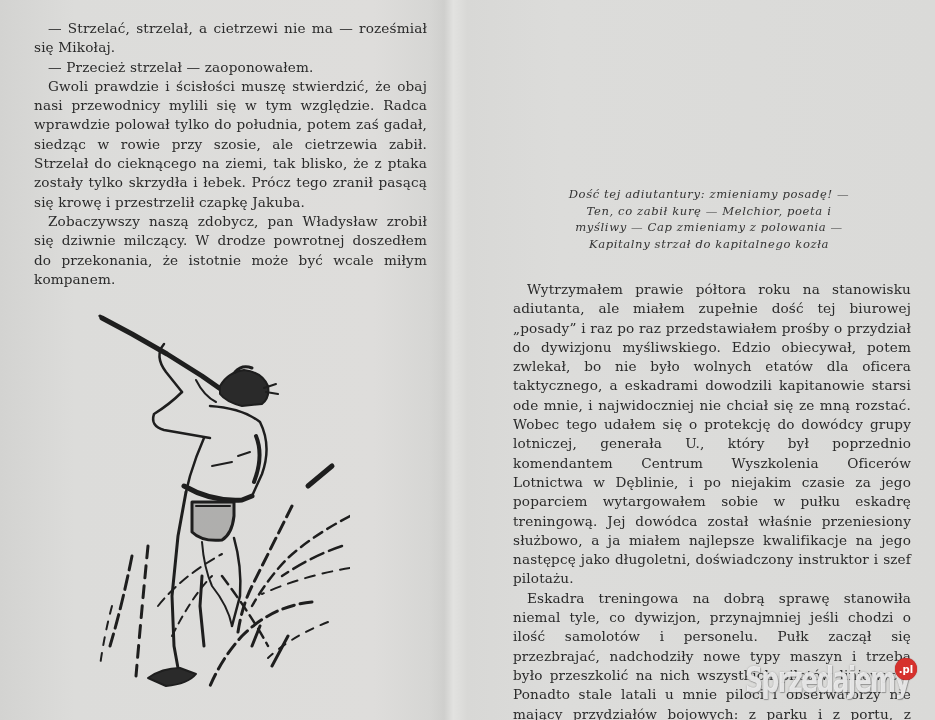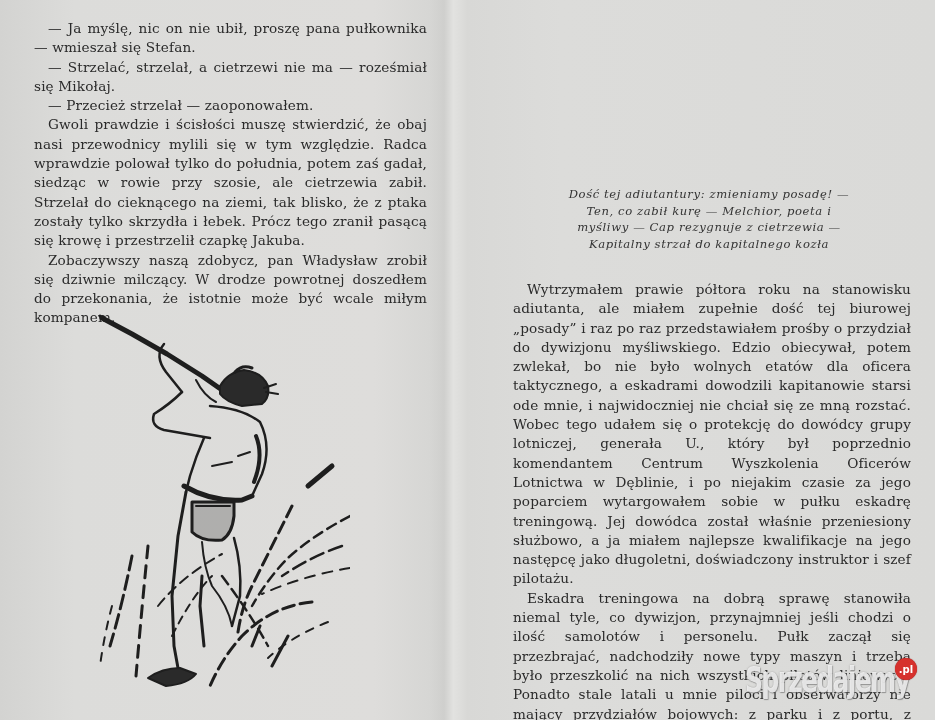--- a/index.html
+++ b/index.html
@@ -66,21 +66,20 @@
     box-shadow: 0 0 1px #7a1b18;
   }
 </style>
 </head>
 <body>
 
 <div class="spread">
 
   <div class="page page-left">
     <div class="text-block left-text">
-      <p>— Ja myślę, nic on nie ubił, proszę pana pułkownika — wmieszał się Stefan.</p>
       <p>— Strzelać, strzelał, a cietrzewi nie ma — roześmiał się Mikołaj.</p>
       <p>— Przecież strzelał — zaoponowałem.</p>
       <p>Gwoli prawdzie i ścisłości muszę stwierdzić, że obaj nasi przewodnicy mylili się w tym względzie. Radca wprawdzie polował tylko do południa, potem zaś gadał, siedząc w rowie przy szosie, ale cietrzewia zabił. Strzelał do cieknącego na ziemi, tak blisko, że z ptaka zostały tylko skrzydła i łebek. Prócz tego zranił pasącą się krowę i przestrzelił czapkę Jakuba.</p>
       <p>Zobaczywszy naszą zdobycz, pan Władysław zrobił się dziwnie milczący. W drodze powrotnej doszedłem do przekonania, że istotnie może być wcale miłym kompanem.</p>
     </div>
 
     <div class="illustration">
       <svg width="258" height="392" viewBox="0 0 258 392" fill="none" stroke="#1e1e1e" stroke-linecap="round" stroke-linejoin="round">
 
         <path d="M10 12 L40 28 L75 48 L110 70 L130 84" stroke-width="5"></path>
@@ -123,21 +122,21 @@
         <path d="M220 296 Q180 300 150 330 Q130 352 118 380" stroke-width="3" stroke-dasharray="12 6"></path>
         <path d="M236 316 Q200 330 176 352" stroke-width="2" stroke-dasharray="8 8"></path>
         <path d="M196 330 L180 360 M168 320 L160 340" stroke-width="3"></path>
         <path d="M130 270 Q160 310 176 340" stroke-width="2.5" stroke-dasharray="10 6"></path>
         <path d="M80 330 Q100 290 120 270" stroke-width="2" stroke-dasharray="8 6"></path>
       </svg>
     </div>
   </div>
 
   <div class="page page-right">
-    <div class="chapter-summary">Dość tej adiutantury: zmieniamy posadę! — Ten, co zabił kurę — Melchior, poeta i myśliwy — Cap rezygnuje z cietrzewia — Kapitalny strzał do kapitalnego kozła</div>
+    <div class="chapter-summary">Dość tej adiutantury: zmieniamy posadę! — Ten, co zabił kurę — Melchior, poeta i myśliwy — Cap zmieniamy z polowania — Kapitalny strzał do kapitalnego kozła</div>
     <div class="text-block right-text">
       <p>Wytrzymałem prawie półtora roku na stanowisku adiutanta, ale miałem zupełnie dość tej biurowej „posady” i raz po raz przedstawiałem prośby o przydział do dywizjonu myśliwskiego. Edzio obiecywał, potem zwlekał, bo nie było wolnych etatów dla oficera taktycznego, a eskadrami dowodzili kapitanowie starsi ode mnie, i najwidoczniej nie chciał się ze mną rozstać. Wobec tego udałem się o protekcję do dowódcy grupy lotniczej, generała U., który był poprzednio komendantem Centrum Wyszkolenia Oficerów Lotnictwa w Dęblinie, i po niejakim czasie za jego poparciem wytargowałem sobie w pułku eskadrę treningową. Jej dowódca został właśnie przeniesiony służbowo, a ja miałem najlepsze kwalifikacje na jego następcę jako długoletni, doświadczony instruktor i szef pilotażu.</p>
       <p>Eskadra treningowa na dobrą sprawę stanowiła niemal tyle, co dywizjon, przynajmniej jeśli chodzi o ilość samolotów i personelu. Pułk zaczął się przezbrajać, nadchodziły nowe typy maszyn i trzeba było przeszkolić na nich wszystkich pilotów liniowych. Ponadto stale latali u mnie piloci i obserwatorzy nie mający przydziałów bojowych: z parku i z portu, z dywizjonu szkolnego, z sekcji aero-foto itp., a także kilkudziesięciu cywilów-rezerwistów, dl</p>
     </div>
   </div>
 
   <div class="page-number">67</div>
 
   <div class="watermark">
     <span class="watermark-text">Sprzedajemy</span>

